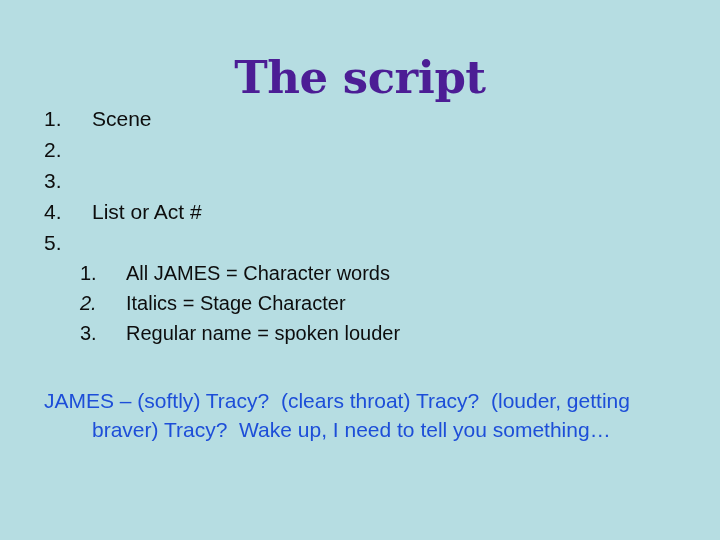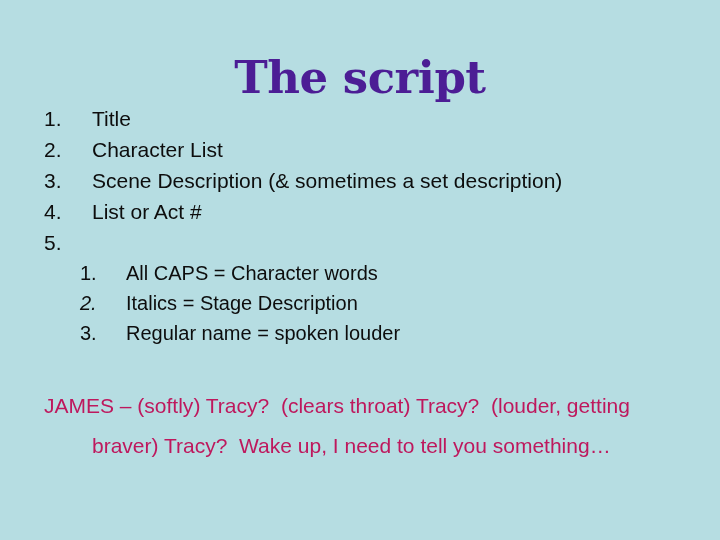--- a/index.html
+++ b/index.html
@@ -100,74 +100,72 @@
   }
   .em {
   }
 
   
   .dialogue {
     margin: 0;
     padding: 0 34px 0 92px;
     text-indent: -48px;
     font-size: 21px;
-    line-height: 40px;
-    color: #be185d;
+    line-height: 29px;
+    color: #1d4ed8;
   }
   .spacer-line {
     height: 38px;
   }
 </style>
 </head>
 <body style="background: rgb(182, 221, 226);">
 
 <div class="slide">
 
   <h1 class="slide-title">The script</h1>
 
   <div class="body-block">
 
     <ol class="level1">
 
       <li class="l1-item">
         <span class="marker">1.</span>
-        <span class="l1-text">Title</span>
+        <span class="l1-text">Scene</span>
       </li>
 
       <li class="l1-item">
         <span class="marker">2.</span>
-        <span class="l1-text">Character List</span>
       </li>
 
       <li class="l1-item">
         <span class="marker">3.</span>
-        <span class="l1-text">Scene Description (&amp; sometimes a set description)</span>
       </li>
 
       <li class="l1-item">
         <span class="marker">4.</span>
         <span class="l1-text">List or Act #</span>
       </li>
 
       <li class="l1-item">
         <span class="marker">5.</span>
       </li>
 
     </ol>
 
     <ol class="level2">
 
       <li class="l2-item">
         <span class="marker2">1.</span>
-        <span>All CAPS</span><span> = Character words</span>
+        <span>All JAMES</span><span> = Character words</span>
       </li>
 
       <li class="l2-item">
         <span class="marker2 italic-marker">2.</span>
-        <span class="em">Italics</span><span> = Stage Description</span>
+        <span class="em">Italics</span><span> = Stage Character</span>
       </li>
 
       <li class="l2-item">
         <span class="marker2">3.</span>
         <span>Regular name</span><span> = spoken louder</span>
       </li>
 
     </ol>
 
     <div class="spacer-line"></div>

